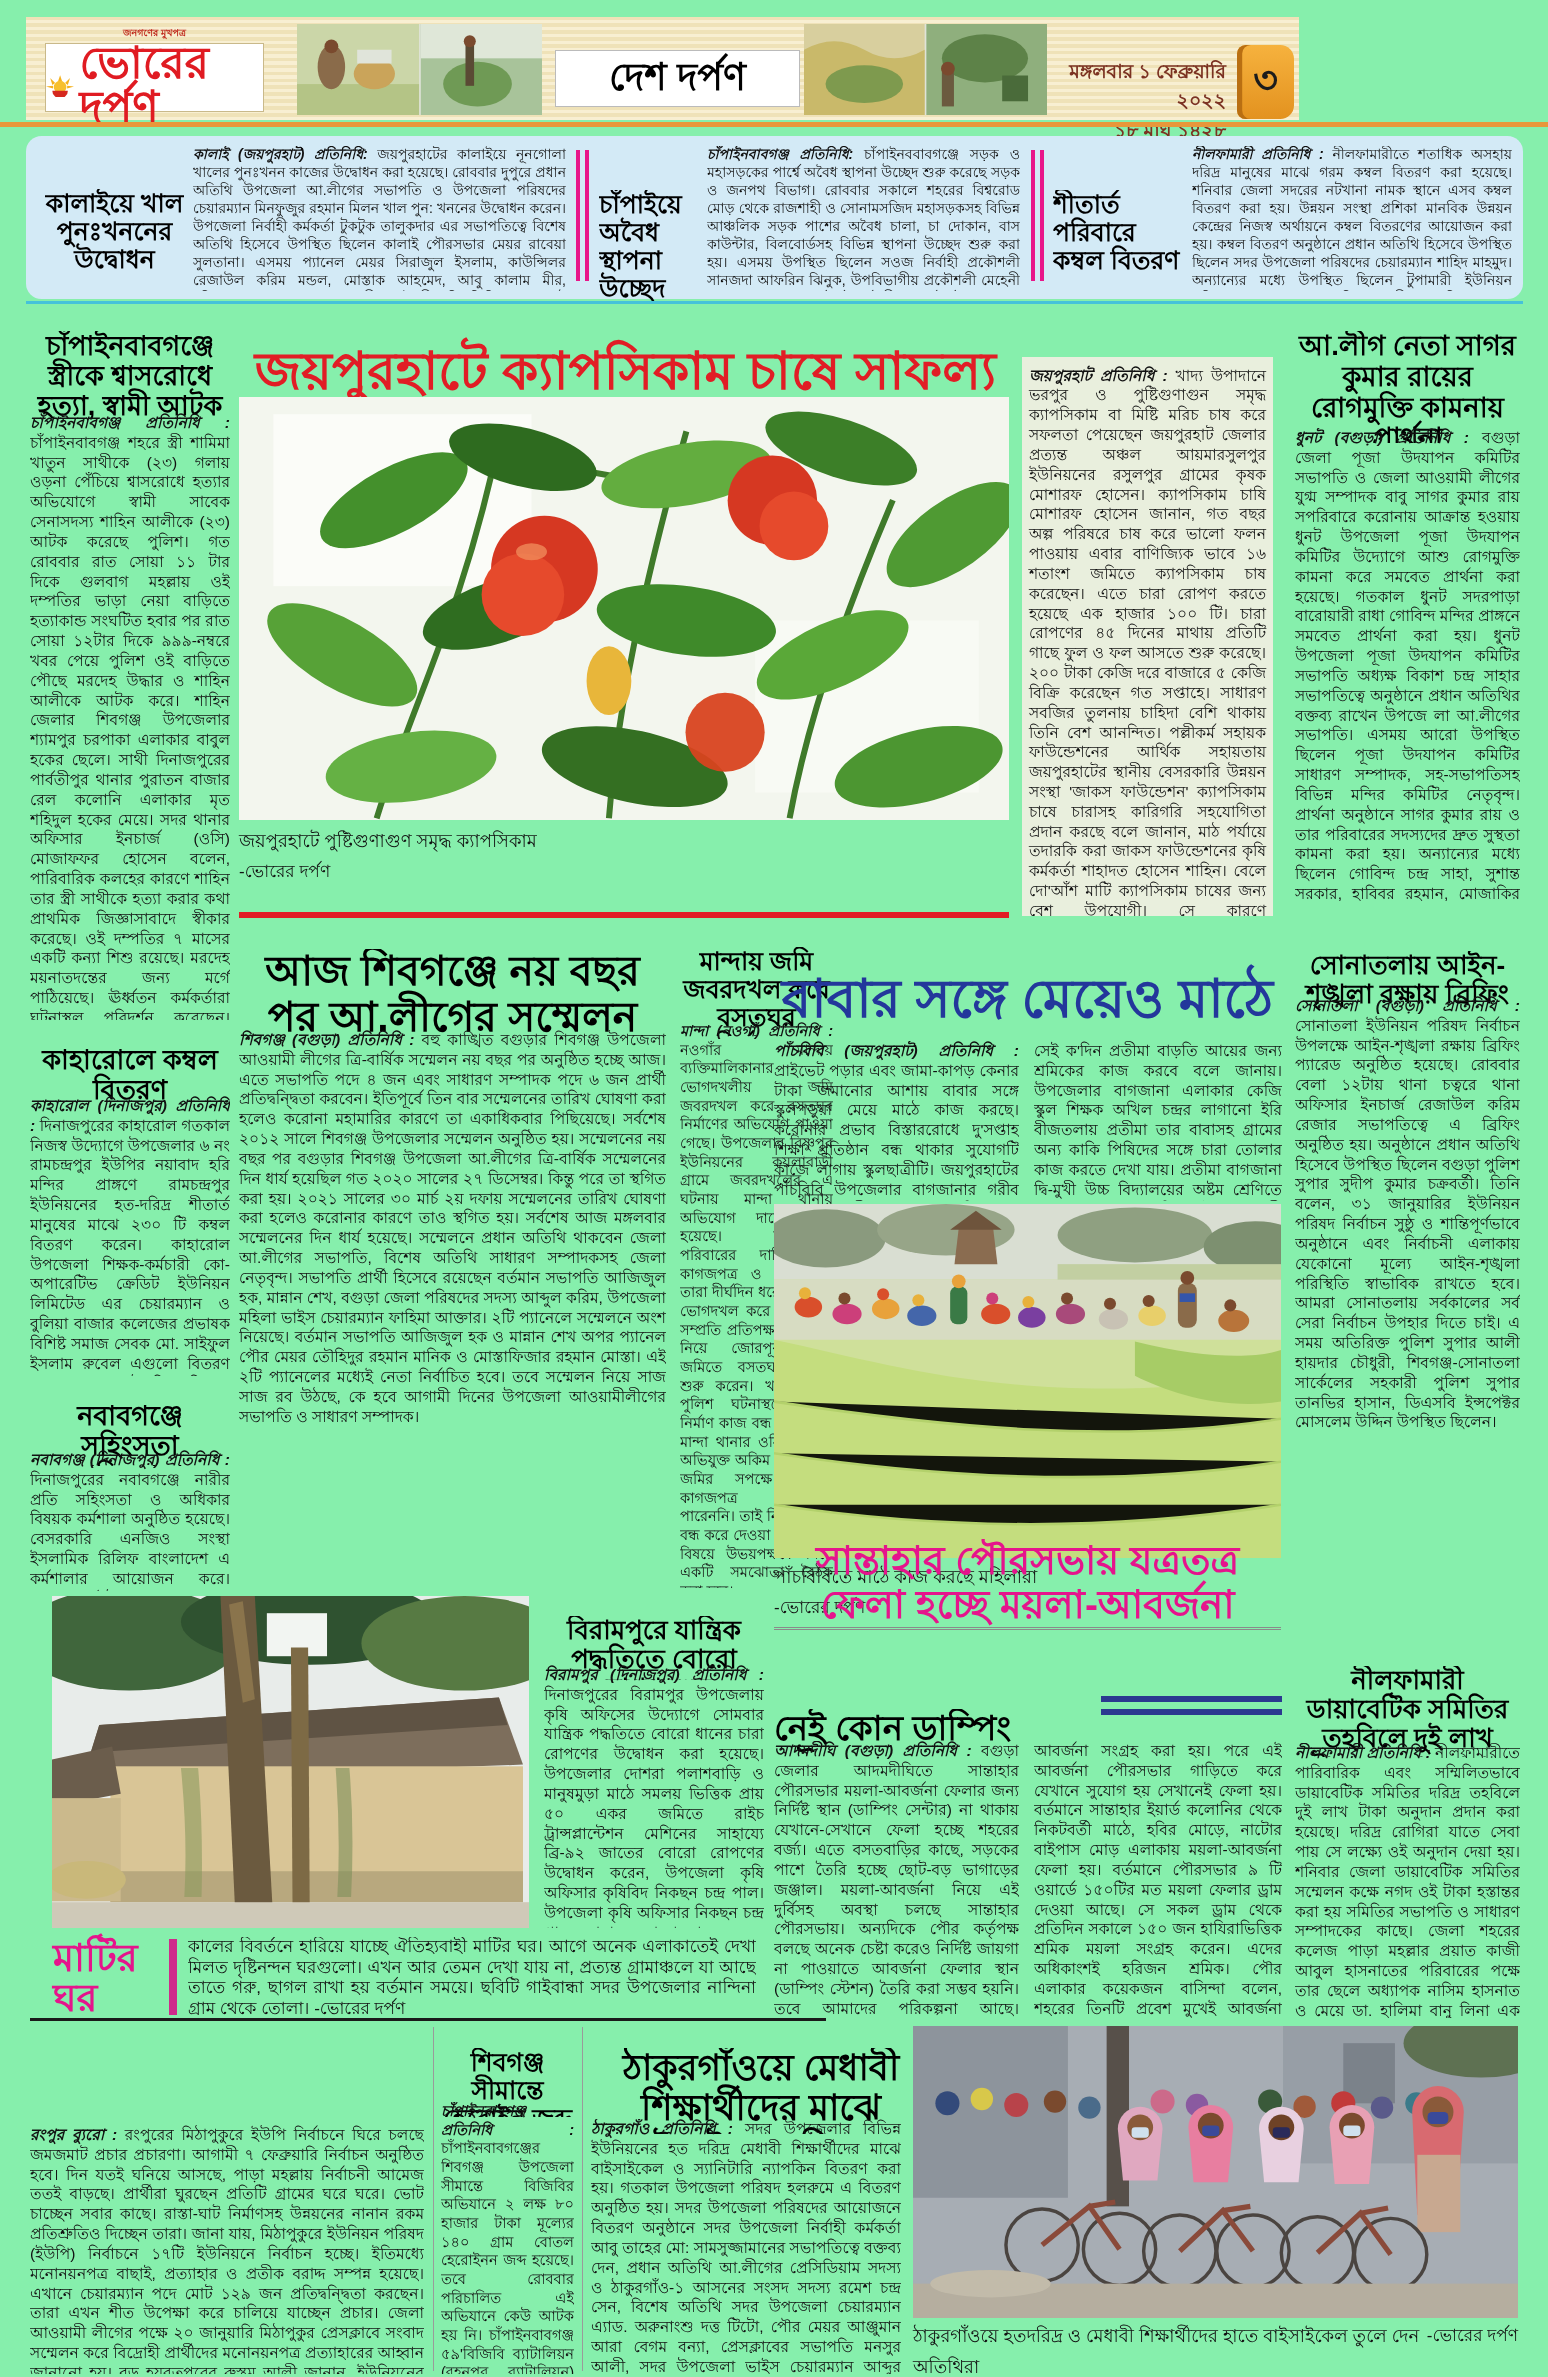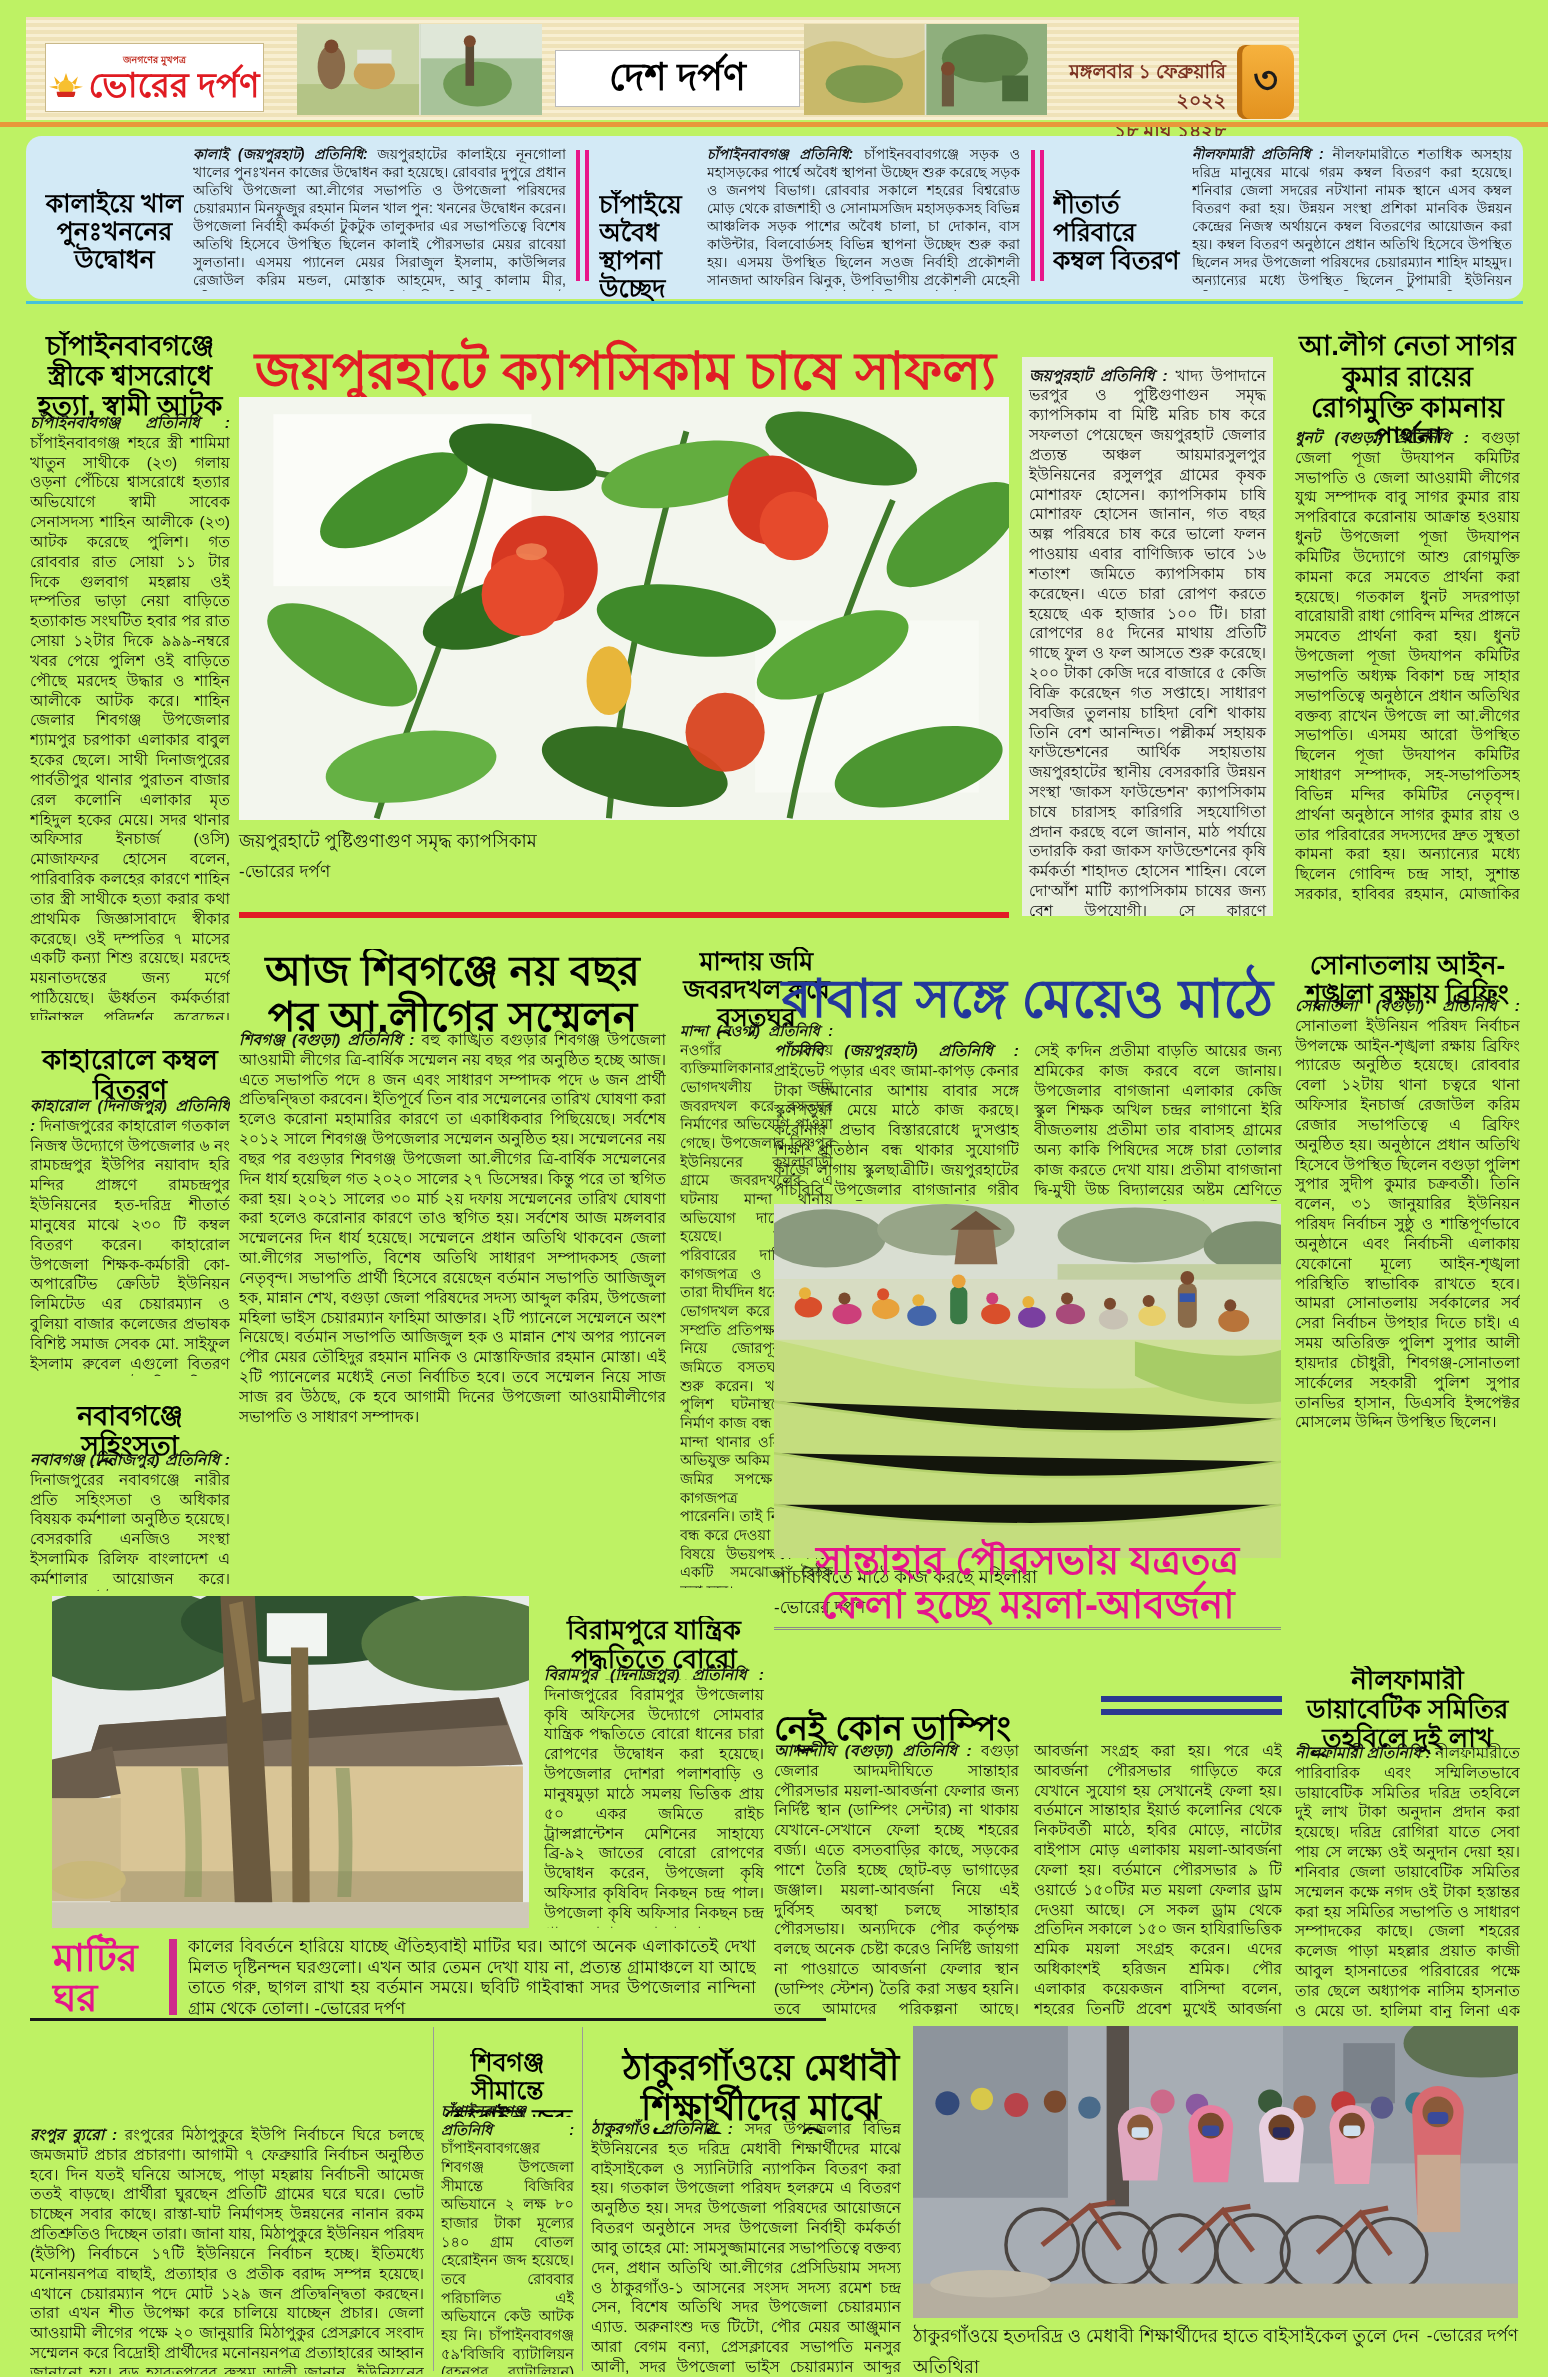--- a/index.html
+++ b/index.html
@@ -1,28 +1,28 @@
 <!DOCTYPE html>
 <html style="font-size:13.8px"><head>
 <meta charset="utf-8">
 <style>
   html,body{margin:0;padding:0;background:#e9e9e9;}
-  .page{position:relative;width:1548px;height:2377px;background:#bef264;margin:0 auto;
+  .page{position:relative;width:1548px;height:2377px;background:#86efac;margin:0 auto;
         font-family:"Liberation Sans","DejaVu Sans",sans-serif;color:#111;overflow:hidden;}
   .abs{position:absolute;}
   .hl{font-weight:bold;text-align:center;color:#000;line-height:1.12;overflow:hidden;margin-top:20px;}
   .bt{text-align:justify;line-height:1.28;overflow:hidden;word-break:break-word;}
   .dl{font-weight:bold;font-style:italic;}
   .caprow{display:flex;justify-content:space-between;align-items:flex-start;}
   .cap{font-size:18px;color:#111;}
   .credit{font-size:17px;color:#111;white-space:nowrap;}
   
   .mastband{background:repeating-linear-gradient(0deg,#f8efd2 0 3.4px,#efe2b8 3.4px 6.9px);}
   .logobox{background:#fff;border:0.9px solid #c9b98a;display:flex;flex-direction:column;align-items:center;justify-content:center;}
-  .logotext{color:#e01b22;font-weight:bold;font-size:34px;line-height:1;}
+  .logotext{color:#e01b22;font-weight:bold;font-size:44px;line-height:1;}
   .tagline{color:#c02a1e;font-size:9.5px;font-weight:bold;}
   .centerbox{background:#fff;border:0.9px solid #bbb;display:flex;align-items:center;justify-content:center;
              font-size:38px;font-weight:bold;color:#000;}
   .dateblock{color:#7b3222;font-weight:bold;font-size:19px;text-align:right;line-height:1.55;}
   .scroll{background:linear-gradient(180deg,#f6b23e,#e3921f);border-radius:8.6px 13.8px 13.8px 8.6px;
           display:flex;align-items:center;justify-content:center;font-size:38px;font-weight:bold;color:#1c1c1c;
           box-shadow:inset 5.2px 0 0 #b96f12;}
   .orangerule{background:#e8973a;}
   
   .briefsbox{background:#d3eaf6;border-radius:15.5px;}

